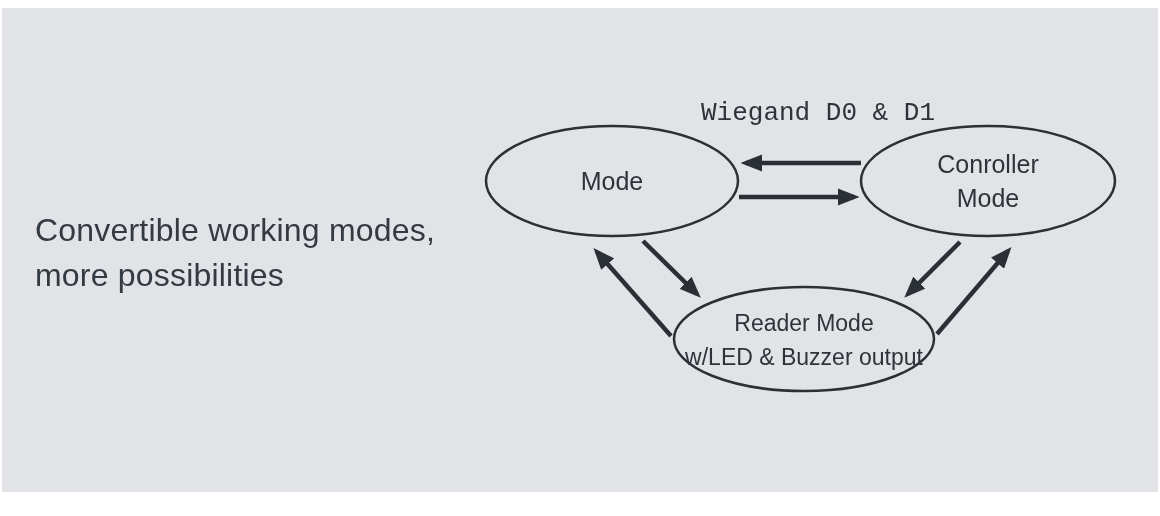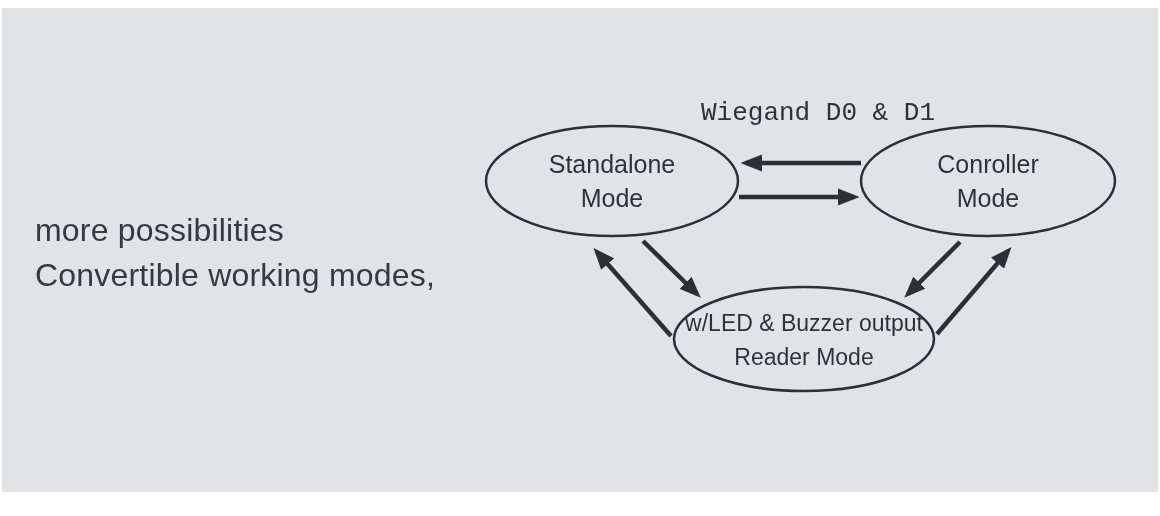--- a/index.html
+++ b/index.html
@@ -76,22 +76,22 @@
     stroke-width: 4.5;
   }
 </style>
 </head>
 <body>
 
 <div class="stage">
   <div class="panel"></div>
 
   <div class="headline">
+    <div>Convertible working modes,</div>
     <div>more possibilities</div>
-    <div>Convertible working modes,</div>
   </div>
 
   <svg class="diagram-svg" viewBox="0 0 1160 516" xmlns="http://www.w3.org/2000/svg">
     <defs>
       <marker id="ah" viewBox="0 0 10 8" refX="7.5" refY="4" markerWidth="4.8" markerHeight="3.8" orient="auto" markerUnits="strokeWidth">
         <path d="M0,0 L10,4 L0,8 Z" fill="#2b3036"></path>
       </marker>
     </defs>
 
     <ellipse cx="612" cy="181" rx="126" ry="55"></ellipse>
@@ -103,26 +103,25 @@
     <line x1="643" y1="241" x2="697" y2="294" marker-end="url(#ah)"></line>
     <line x1="671" y1="336" x2="597" y2="252" marker-end="url(#ah)"></line>
     <line x1="960" y1="242" x2="908" y2="294" marker-end="url(#ah)"></line>
     <line x1="937" y1="334" x2="1008" y2="251" marker-end="url(#ah)"></line>
   </svg>
 
   <div class="edge-label wiegand">Wiegand D0 &amp; D1</div>
 
 
   <div class="node-label standalone">
-    <div>Standalone</div>
     <div>Mode</div>
   </div>
 
   <div class="node-label controller">
     <div>Conroller</div>
     <div>Mode</div>
   </div>
 
   <div class="node-label reader">
+    <div>Reader Mode</div>
     <div>w/LED &amp; Buzzer output</div>
-    <div>Reader Mode</div>
   </div>
 </div>
 
 </body></html>

